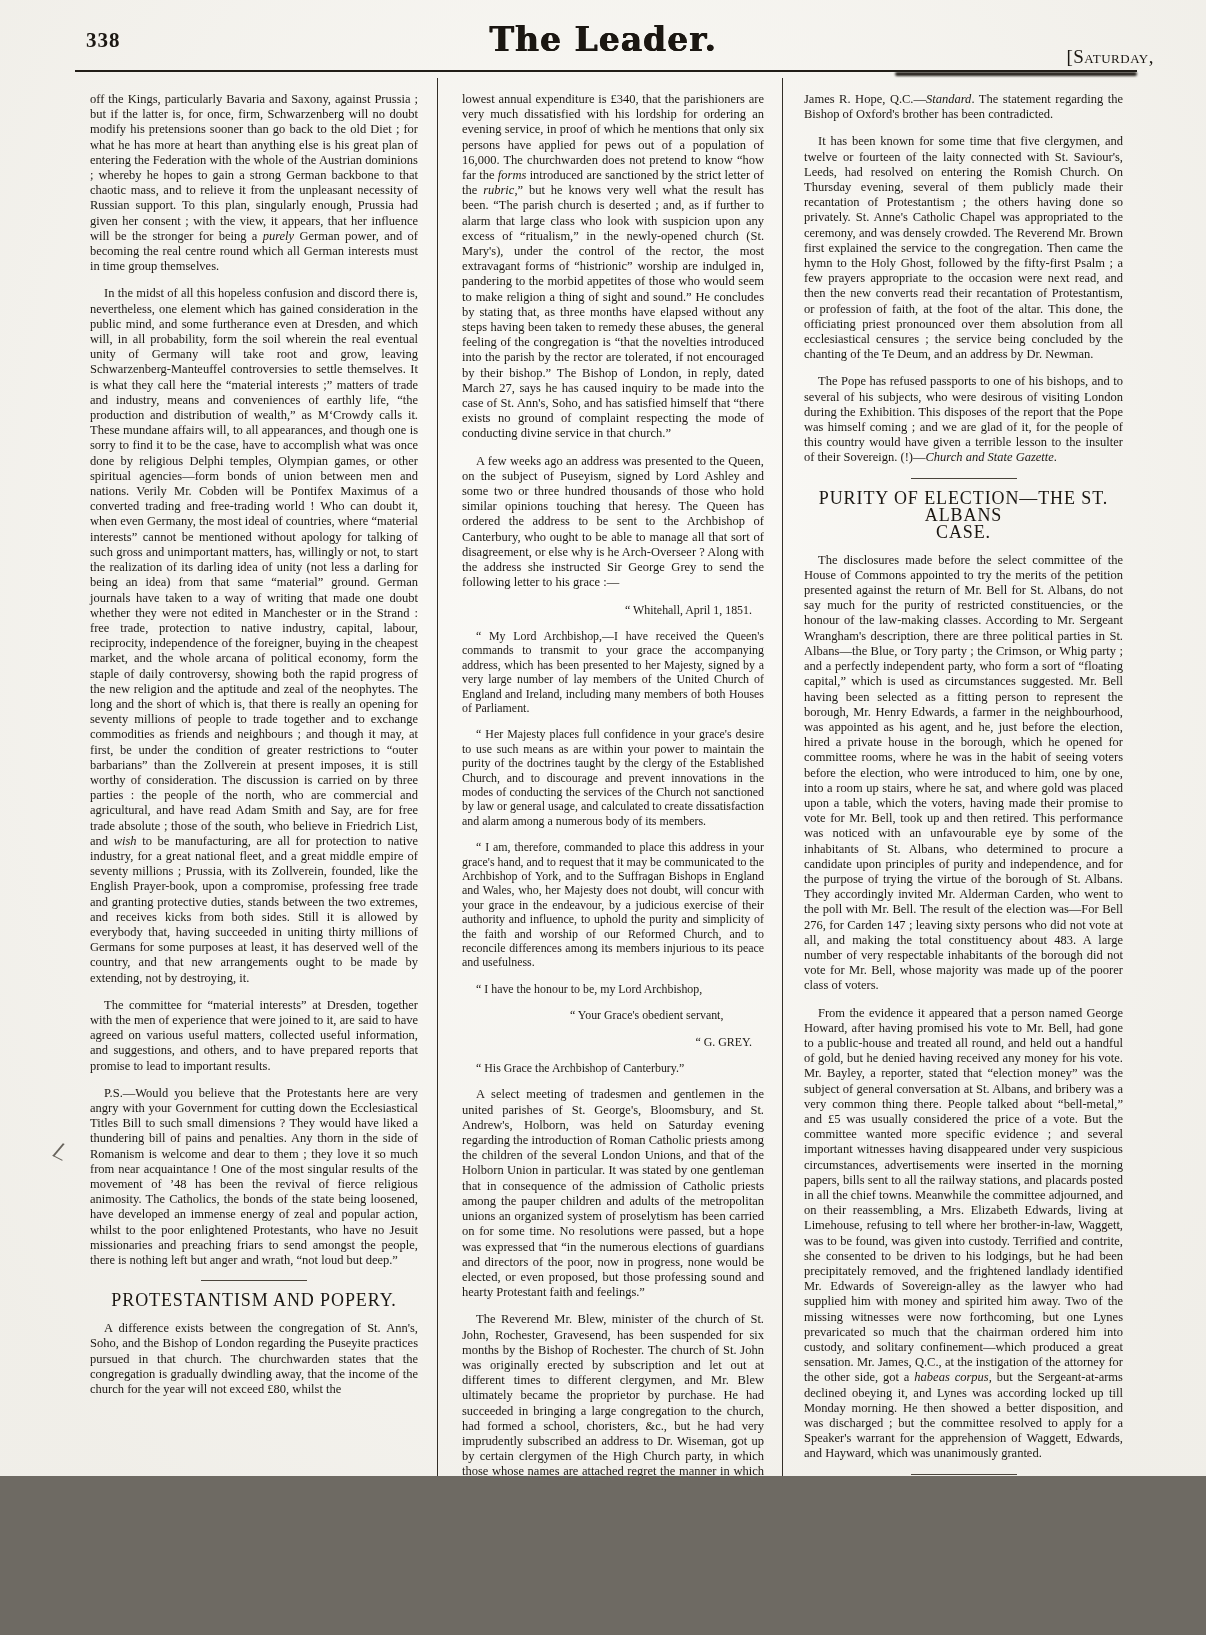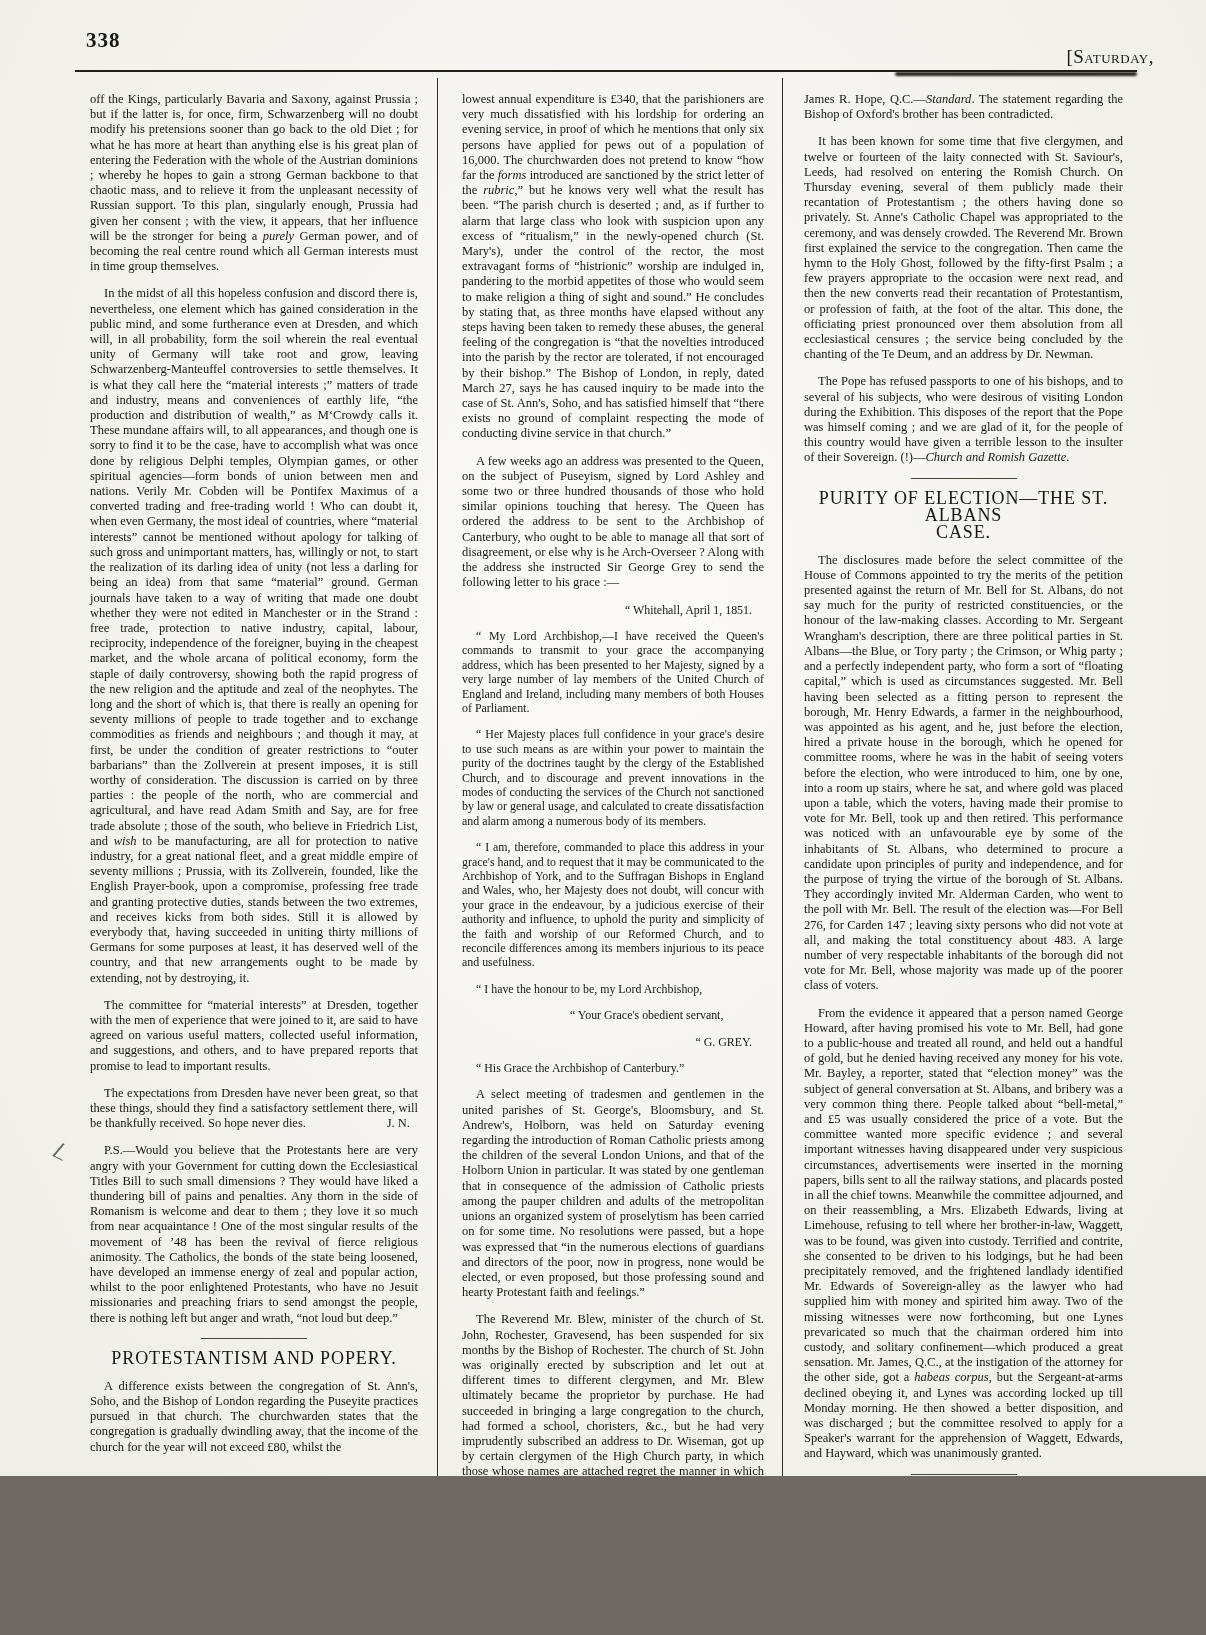--- a/index.html
+++ b/index.html
@@ -47,36 +47,36 @@
     text-align:center;text-indent:0;line-height:17px;
   }
   .article-rule{width:106px;border-top:1px solid #4a443b;margin:10px auto 7px;}
   .sig{float:right;padding-right:8px;}
 </style>
 </head>
 <body>
 
 <div class="page">
   <div class="page-number">338</div>
+  <div class="masthead">The Leader.</div>
   <div class="date-label">[Saturday,</div>
 
   <div class="toprule"></div>
   <div class="toprule-smudge"></div>
 
   <div class="vrule vrule-1"></div>
   <div class="vrule vrule-2"></div>
   <div class="edge-line"></div>
   <div class="ink-tick"></div>
   <div class="heading-mark">~</div>
 
   <div class="col col-1">
       <p class="para noindent">off the Kings, particularly Bavaria and Saxony, against Prussia ; but if the latter is, for once, firm, Schwarzenberg will no doubt modify his pretensions sooner than go back to the old Diet ; for what he has more at heart than anything else is his great plan of entering the Federation with the whole of the Austrian dominions ; whereby he hopes to gain a strong German backbone to that chaotic mass, and to relieve it from the unpleasant necessity of Russian support. To this plan, singularly enough, Prussia had given her consent ; with the view, it appears, that her influence will be the stronger for being a <i>purely</i> German power, and of becoming the real centre round which all German interests must in time group themselves.</p>
       <p class="para">In the midst of all this hopeless confusion and discord there is, nevertheless, one element which has gained consideration in the public mind, and some furtherance even at Dresden, and which will, in all probability, form the soil wherein the real eventual unity of Germany will take root and grow, leaving Schwarzenberg-Manteuffel controversies to settle themselves. It is what they call here the “material interests ;” matters of trade and industry, means and conveniences of earthly life, “the production and distribution of wealth,” as M‘Crowdy calls it. These mundane affairs will, to all appearances, and though one is sorry to find it to be the case, have to accomplish what was once done by religious Delphi temples, Olympian games, or other spiritual agencies—form bonds of union between men and nations. Verily Mr. Cobden will be Pontifex Maximus of a converted trading and free-trading world ! Who can doubt it, when even Germany, the most ideal of countries, where “material interests” cannot be mentioned without apology for talking of such gross and unimportant matters, has, willingly or not, to start the realization of its darling idea of unity (not less a darling for being an idea) from that same “material” ground. German journals have taken to a way of writing that made one doubt whether they were not edited in Manchester or in the Strand : free trade, protection to native industry, capital, labour, reciprocity, independence of the foreigner, buying in the cheapest market, and the whole arcana of political economy, form the staple of daily controversy, showing both the rapid progress of the new religion and the aptitude and zeal of the neophytes. The long and the short of which is, that there is really an opening for seventy millions of people to trade together and to exchange commodities as friends and neighbours ; and though it may, at first, be under the condition of greater restrictions to “outer barbarians” than the Zollverein at present imposes, it is still worthy of consideration. The discussion is carried on by three parties : the people of the north, who are commercial and agricultural, and have read Adam Smith and Say, are for free trade absolute ; those of the south, who believe in Friedrich List, and <i>wish</i> to be manufacturing, are all for protection to native industry, for a great national fleet, and a great middle empire of seventy millions ; Prussia, with its Zollverein, founded, like the English Prayer-book, upon a compromise, professing free trade and granting protective duties, stands between the two extremes, and receives kicks from both sides. Still it is allowed by everybody that, having succeeded in uniting thirty millions of Germans for some purposes at least, it has deserved well of the country, and that new arrangements ought to be made by extending, not by destroying, it.</p>
       <p class="para">The committee for “material interests” at Dresden, together with the men of experience that were joined to it, are said to have agreed on various useful matters, collected useful information, and suggestions, and others, and to have prepared reports that promise to lead to important results.</p>
-      <p class="para">The expectations from Dresden have never been great, so that these things, should they find a satisfactory settlement there, will be thankfully received. So hope never dies.<span class="sig">J. N.</span></p>
       <p class="para">P.S.—Would you believe that the Protestants here are very angry with your Government for cutting down the Ecclesiastical Titles Bill to such small dimensions ? They would have liked a thundering bill of pains and penalties. Any thorn in the side of Romanism is welcome and dear to them ; they love it so much from near acquaintance ! One of the most singular results of the movement of ’48 has been the revival of fierce religious animosity. The Catholics, the bonds of the state being loosened, have developed an immense energy of zeal and popular action, whilst to the poor enlightened Protestants, who have no Jesuit missionaries and preaching friars to send amongst the people, there is nothing left but anger and wrath, “not loud but deep.”</p>
       <div class="article-rule"></div>
       <h3 class="article-heading">PROTESTANTISM AND POPERY.</h3>
       <p class="para">A difference exists between the congregation of St. Ann's, Soho, and the Bishop of London regarding the Puseyite practices pursued in that church. The churchwarden states that the congregation is gradually dwindling away, that the income of the church for the year will not exceed £80, whilst the</p>
     </div>
   <div class="col col-2">
       <p class="para noindent">lowest annual expenditure is £340, that the parishioners are very much dissatisfied with his lordship for ordering an evening service, in proof of which he mentions that only six persons have applied for pews out of a population of 16,000. The churchwarden does not pretend to know “how far the <i>forms</i> introduced are sanctioned by the strict letter of the <i>rubric</i>,” but he knows very well what the result has been. “The parish church is deserted ; and, as if further to alarm that large class who look with suspicion upon any excess of “ritualism,” in the newly-opened church (St. Mary's), under the control of the rector, the most extravagant forms of “histrionic” worship are indulged in, pandering to the morbid appetites of those who would seem to make religion a thing of sight and sound.” He concludes by stating that, as three months have elapsed without any steps having been taken to remedy these abuses, the general feeling of the congregation is “that the novelties introduced into the parish by the rector are tolerated, if not encouraged by their bishop.” The Bishop of London, in reply, dated March 27, says he has caused inquiry to be made into the case of St. Ann's, Soho, and has satisfied himself that “there exists no ground of complaint respecting the mode of conducting divine service in that church.”</p>
       <p class="para">A few weeks ago an address was presented to the Queen, on the subject of Puseyism, signed by Lord Ashley and some two or three hundred thousands of those who hold similar opinions touching that heresy. The Queen has ordered the address to be sent to the Archbishop of Canterbury, who ought to be able to manage all that sort of disagreement, or else why is he Arch-Overseer ? Along with the address she instructed Sir George Grey to send the following letter to his grace :—</p>
       <p class="letter letter-right">“ Whitehall, April 1, 1851.</p>
       <p class="letter">“ My Lord Archbishop,—I have received the Queen's commands to transmit to your grace the accompanying address, which has been presented to her Majesty, signed by a very large number of lay members of the United Church of England and Ireland, including many members of both Houses of Parliament.</p>
@@ -86,21 +86,21 @@
       <p class="letter letter-center">“ Your Grace's obedient servant,</p>
       <p class="letter letter-right">“ G. GREY.</p>
       <p class="letter">“ His Grace the Archbishop of Canterbury.”</p>
       <p class="para">A select meeting of tradesmen and gentlemen in the united parishes of St. George's, Bloomsbury, and St. Andrew's, Holborn, was held on Saturday evening regarding the introduction of Roman Catholic priests among the children of the several London Unions, and that of the Holborn Union in particular. It was stated by one gentleman that in consequence of the admission of Catholic priests among the pauper children and adults of the metropolitan unions an organized system of proselytism has been carried on for some time. No resolutions were passed, but a hope was expressed that “in the numerous elections of guardians and directors of the poor, now in progress, none would be elected, or even proposed, but those professing sound and hearty Protestant faith and feelings.”</p>
       <p class="para">The Reverend Mr. Blew, minister of the church of St. John, Rochester, Gravesend, has been suspended for six months by the Bishop of Rochester. The church of St. John was originally erected by subscription and let out at different times to different clergymen, and Mr. Blew ultimately became the proprietor by purchase. He had succeeded in bringing a large congregation to the church, had formed a school, choristers, &amp;c., but he had very imprudently subscribed an address to Dr. Wiseman, got up by certain clergymen of the High Church party, in which those whose names are attached regret the manner in which the Cardinal has been received in England ; address him as “your eminence,” express respect for his person and office as a “bishop of the church of God ;” and state that the “clamour of the many” in his case “is not to be regarded as the unequivocal voice of religion and of the Church of England.”</p>
       <p class="para">We hear that the elder brother of the Bishop of Oxford was received into the Church of Rome a few days since, and that Archdeacon Manning, the brother-in-law of the bishop, “professed,” and was admitted into the Romish communion, at the Jesuits' Church in Farm-street, on Sunday last ; and on the same day, and at the same place, was admitted Mr.</p>
     </div>
   <div class="col col-3">
       <p class="para noindent">James R. Hope, Q.C.—<i>Standard</i>. The statement regarding the Bishop of Oxford's brother has been contradicted.</p>
       <p class="para">It has been known for some time that five clergymen, and twelve or fourteen of the laity connected with St. Saviour's, Leeds, had resolved on entering the Romish Church. On Thursday evening, several of them publicly made their recantation of Protestantism ; the others having done so privately. St. Anne's Catholic Chapel was appropriated to the ceremony, and was densely crowded. The Reverend Mr. Brown first explained the service to the congregation. Then came the hymn to the Holy Ghost, followed by the fifty-first Psalm ; a few prayers appropriate to the occasion were next read, and then the new converts read their recantation of Protestantism, or profession of faith, at the foot of the altar. This done, the officiating priest pronounced over them absolution from all ecclesiastical censures ; the service being concluded by the chanting of the Te Deum, and an address by Dr. Newman.</p>
-      <p class="para">The Pope has refused passports to one of his bishops, and to several of his subjects, who were desirous of visiting London during the Exhibition. This disposes of the report that the Pope was himself coming ; and we are glad of it, for the people of this country would have given a terrible lesson to the insulter of their Sovereign. (!)—<i>Church and Romish Gazette</i>.</p>
+      <p class="para">The Pope has refused passports to one of his bishops, and to several of his subjects, who were desirous of visiting London during the Exhibition. This disposes of the report that the Pope was himself coming ; and we are glad of it, for the people of this country would have given a terrible lesson to the insulter of their Sovereign. (!)—<i>Church and State Gazette</i>.</p>
       <div class="article-rule"></div>
       <h3 class="article-heading">PURITY OF ELECTION—THE ST. ALBANS<br>CASE.</h3>
       <p class="para">The disclosures made before the select committee of the House of Commons appointed to try the merits of the petition presented against the return of Mr. Bell for St. Albans, do not say much for the purity of restricted constituencies, or the honour of the law-making classes. According to Mr. Sergeant Wrangham's description, there are three political parties in St. Albans—the Blue, or Tory party ; the Crimson, or Whig party ; and a perfectly independent party, who form a sort of “floating capital,” which is used as circumstances suggested. Mr. Bell having been selected as a fitting person to represent the borough, Mr. Henry Edwards, a farmer in the neighbourhood, was appointed as his agent, and he, just before the election, hired a private house in the borough, which he opened for committee rooms, where he was in the habit of seeing voters before the election, who were introduced to him, one by one, into a room up stairs, where he sat, and where gold was placed upon a table, which the voters, having made their promise to vote for Mr. Bell, took up and then retired. This performance was noticed with an unfavourable eye by some of the inhabitants of St. Albans, who determined to procure a candidate upon principles of purity and independence, and for the purpose of trying the virtue of the borough of St. Albans. They accordingly invited Mr. Alderman Carden, who went to the poll with Mr. Bell. The result of the election was—For Bell 276, for Carden 147 ; leaving sixty persons who did not vote at all, and making the total constituency about 483. A large number of very respectable inhabitants of the borough did not vote for Mr. Bell, whose majority was made up of the poorer class of voters.</p>
       <p class="para">From the evidence it appeared that a person named George Howard, after having promised his vote to Mr. Bell, had gone to a public-house and treated all round, and held out a handful of gold, but he denied having received any money for his vote. Mr. Bayley, a reporter, stated that “election money” was the subject of general conversation at St. Albans, and bribery was a very common thing there. People talked about “bell-metal,” and £5 was usually considered the price of a vote. But the committee wanted more specific evidence ; and several important witnesses having disappeared under very suspicious circumstances, advertisements were inserted in the morning papers, bills sent to all the railway stations, and placards posted in all the chief towns. Meanwhile the committee adjourned, and on their reassembling, a Mrs. Elizabeth Edwards, living at Limehouse, refusing to tell where her brother-in-law, Waggett, was to be found, was given into custody. Terrified and contrite, she consented to be driven to his lodgings, but he had been precipitately removed, and the frightened landlady identified Mr. Edwards of Sovereign-alley as the lawyer who had supplied him with money and spirited him away. Two of the missing witnesses were now forthcoming, but one Lynes prevaricated so much that the chairman ordered him into custody, and solitary confinement—which produced a great sensation. Mr. James, Q.C., at the instigation of the attorney for the other side, got a <i>habeas corpus</i>, but the Sergeant-at-arms declined obeying it, and Lynes was according locked up till Monday morning. He then showed a better disposition, and was discharged ; but the committee resolved to apply for a Speaker's warrant for the apprehension of Waggett, Edwards, and Hayward, which was unanimously granted.</p>
       <div class="article-rule"></div>
       <h3 class="article-heading">OUTBREAK IN LONDON NEXT SUMMER.</h3>
       <p class="para">Fantastical rumours of a revolt in London next summer, recently circulated in Paris, are reflected from America. The <i>New York Herald</i> professes to sketch the campaign. It seems to be thought that</p>
     </div>
 </div>
 

